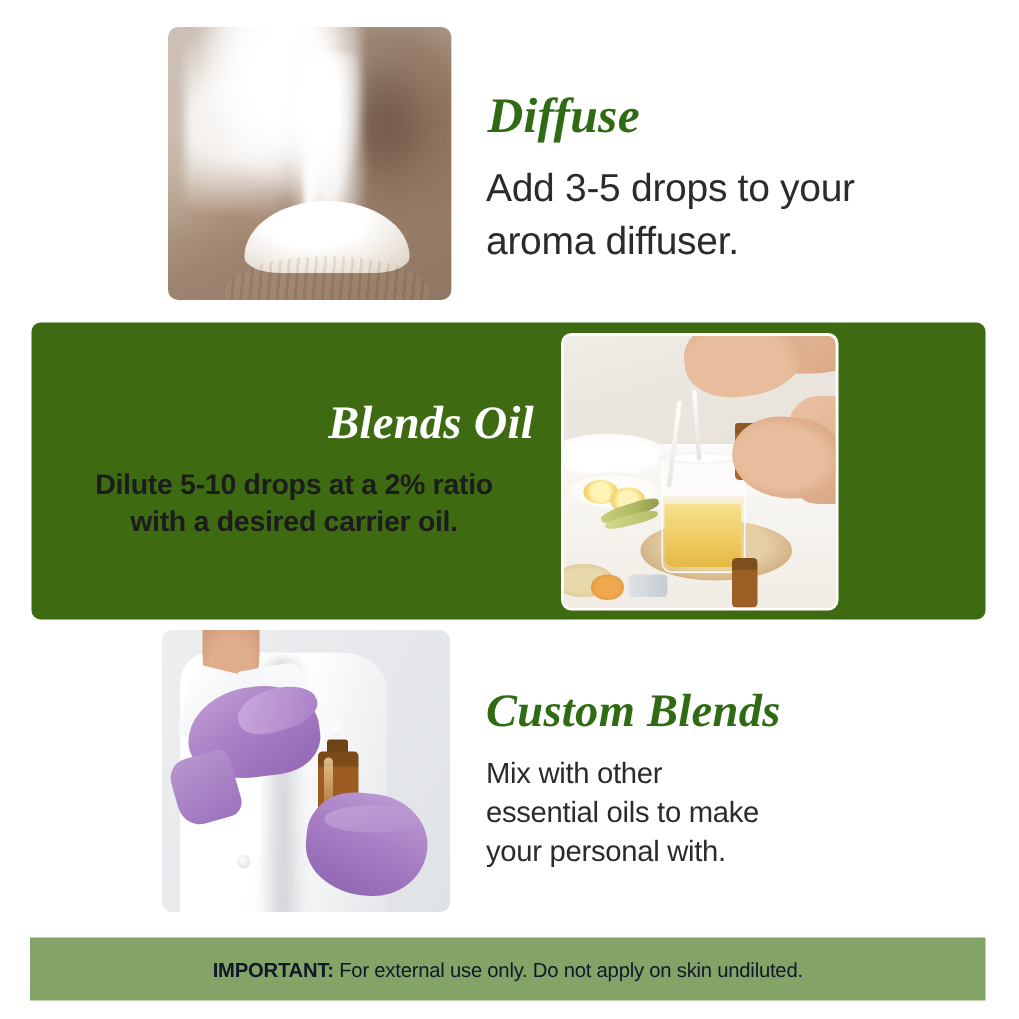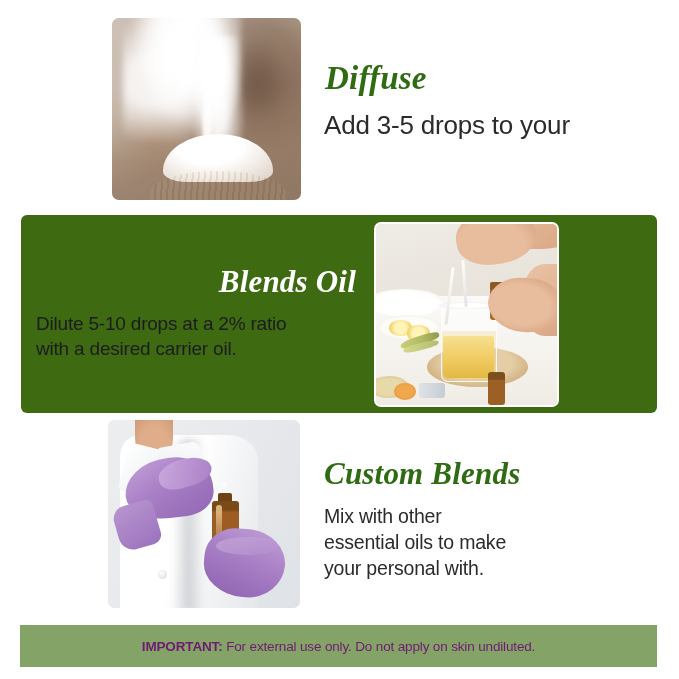--- a/index.html
+++ b/index.html
@@ -46,21 +46,21 @@
 
   .body-copy {
     position: absolute;
     font-family: "Liberation Sans", sans-serif;
     font-weight: 400;
     color: #2b2b2b;
     line-height: 1.34;
     letter-spacing: -0.2px;
   }
   .body-copy.dark { color: #1c1c1c; }
-  .body-copy.right { text-align: left; }
+  .body-copy.right { text-align: center; font-weight: bold; }
 
   
   .green-band {
     position: absolute;
     left: 21px;
     top: 215px;
     width: 636px;
     height: 198px;
     background: #3e6b12;
     border-radius: 6px;
@@ -74,21 +74,21 @@
     width: 637px;
     height: 42px;
     background: #84a367;
     display: flex;
     align-items: center;
     justify-content: center;
   }
   .notice-text {
     font-family: "Liberation Sans", sans-serif;
     font-size: 13.5px;
-    color: #701a75;
+    color: #0f172a;
     letter-spacing: -0.15px;
     white-space: nowrap;
   }
   .notice-text b { font-weight: bold; }
 
   
   #photo-diffuser { left: 112px; top: 18px; width: 189px; height: 182px; }
   #photo-diffuser .bg {
     position: absolute; inset: 0;
     background:
@@ -397,20 +397,21 @@
       <div class="dome"></div>
       <div class="base"></div>
       <div class="base-grain"></div>
     </div>
   </div>
 
   <div class="heading green" style="left:325px; top:62px; font-size:33px;">Diffuse</div>
 
   <div class="body-copy" style="left:324px; top:108px; width:300px; font-size:26px;">
     <div>Add 3-5 drops to your</div>
+    <div>aroma diffuser.</div>
   </div>
 
   <div class="green-band"></div>
 
   <div class="photo" id="photo-massage">
     <div class="inner">
       <div class="bg"></div>
       <div class="table"></div>
       <div class="plate-a"></div>
       <div class="plate-b"></div>

